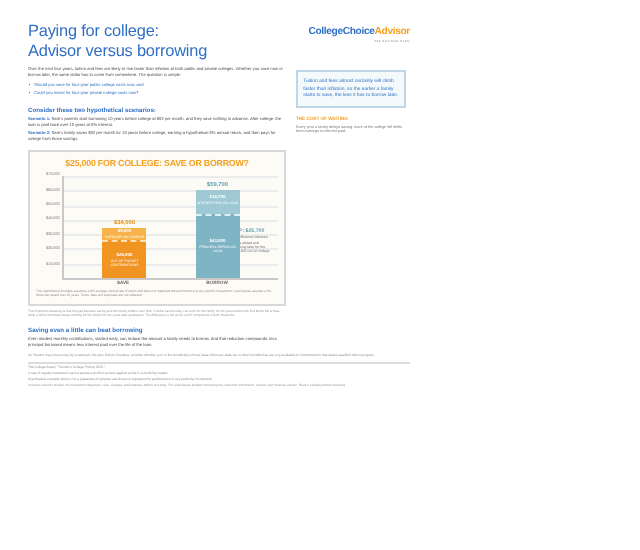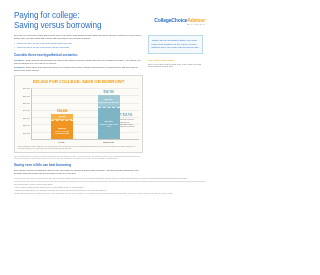--- a/index.html
+++ b/index.html
@@ -8,21 +8,21 @@
     font-family:"Liberation Sans", sans-serif;
     background:#ffffff;
     color:#4a4a4a;
     font-size:2.1px;
     line-height:1.42;
     position:relative;
     overflow:hidden;
   }
 
   
-  .header { padding:11px 8px 0 14px; display:flex; justify-content:space-between; align-items:center; }
+  .header { padding:11px 8px 0 14px; display:flex; justify-content:space-between; align-items:flex-start; }
   .title { color:#2f6fc4; font-size:8.2px; line-height:1.16; font-weight:400; letter-spacing:-0.1px; }
   .logo { text-align:right; white-space:nowrap; padding-top:2px; }
   .logo-main { font-size:5.1px; font-weight:700; letter-spacing:-0.18px; }
   .logo-c1 { color:#2f6fc4; }
   .logo-c2 { color:#f5a01e; }
   .logo-sub { font-size:1.5px; color:#8a8a8a; letter-spacing:0.25px; margin-top:0.6px; }
 
   
   .shell { display:flex; padding:0 8px 0 14px; margin-top:4px; gap:5px; }
   .col-main { width:129px; }
@@ -95,21 +95,21 @@
   .footer .rule { border-top:0.4px solid #dcdcdc; margin-bottom:1.6px; }
   .fn { font-size:1.65px; color:#8e8e8e; line-height:1.34; margin-bottom:0.8px; }
   .tail { font-size:1.6px; color:#9a9a9a; line-height:1.32; margin-top:1.4px; }
 </style>
 </head>
 <body>
 
 <div class="header">
   <div>
     <div class="title">Paying for college:</div>
-    <div class="title">Saving versus borrowing</div>
+    <div class="title">Advisor versus borrowing</div>
   </div>
   <div class="logo">
     <div class="logo-main"><span class="logo-c1">CollegeChoice</span><span class="logo-c2">Advisor</span></div>
     <div class="logo-sub">529 SAVINGS PLAN</div>
   </div>
 </div>
 
 <div class="shell">
 
   <div class="col-main">

